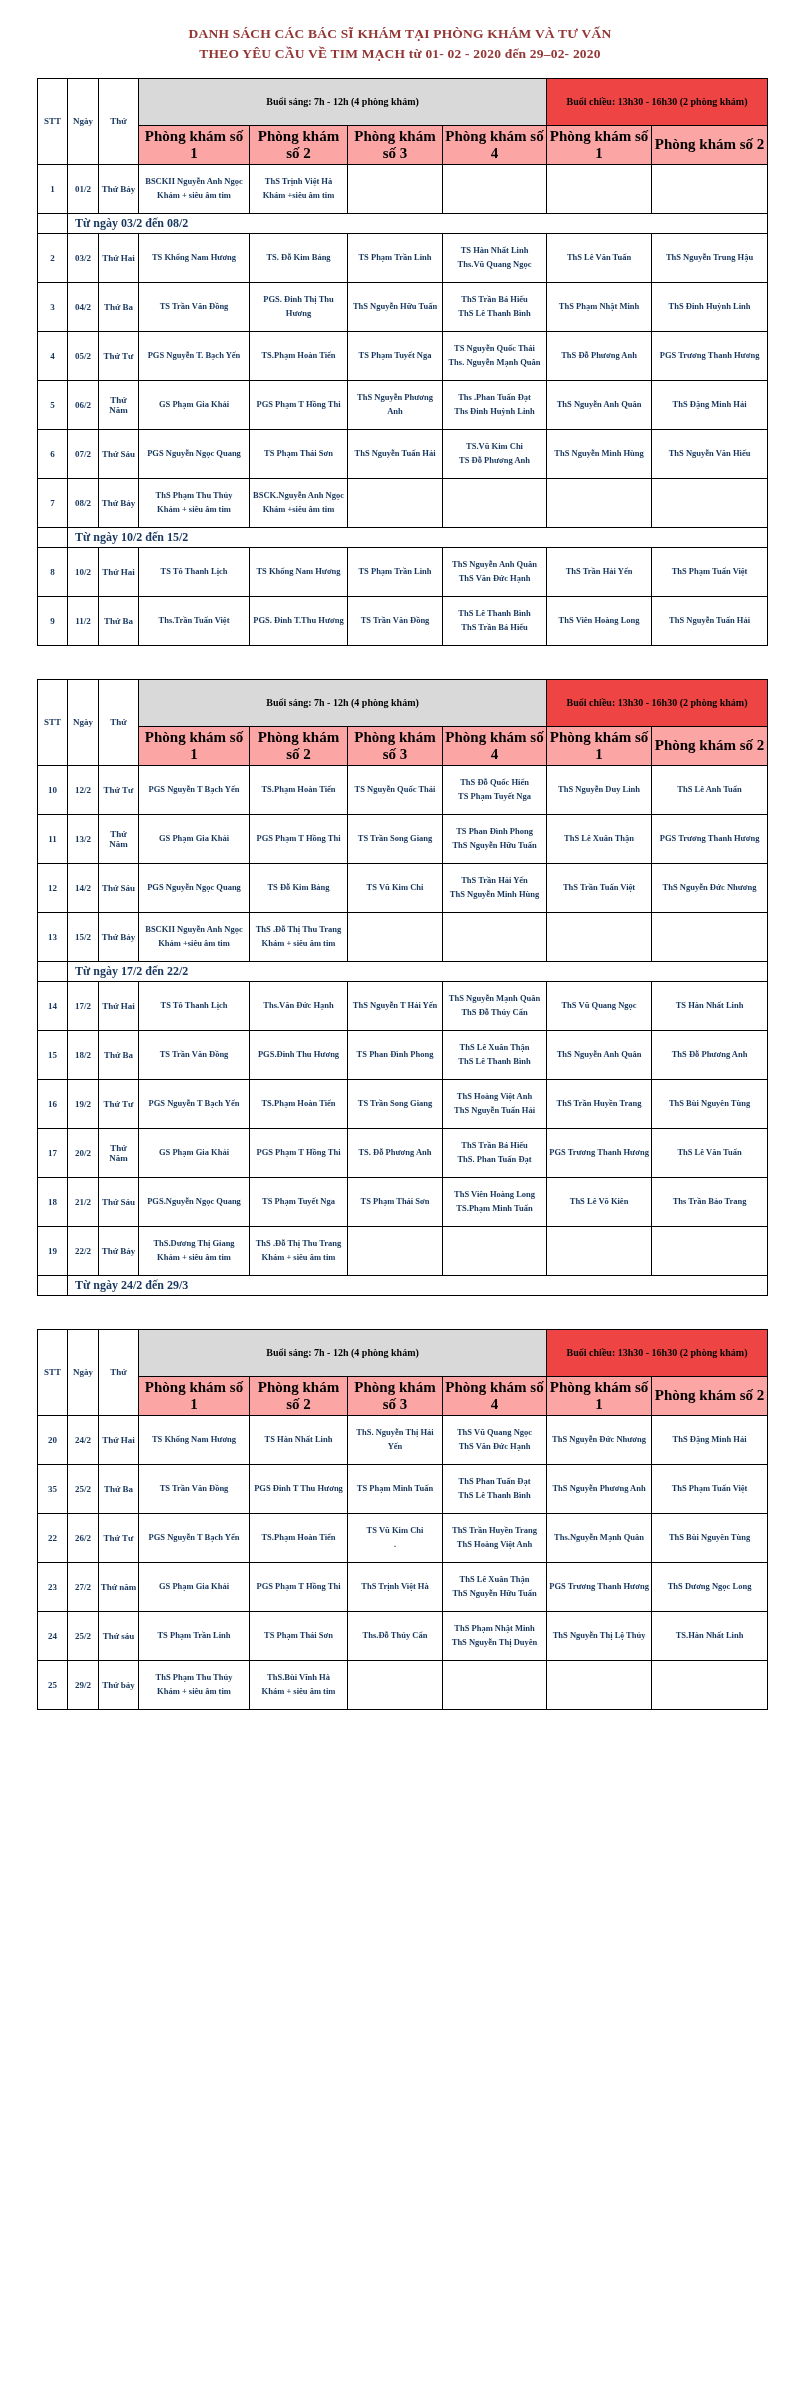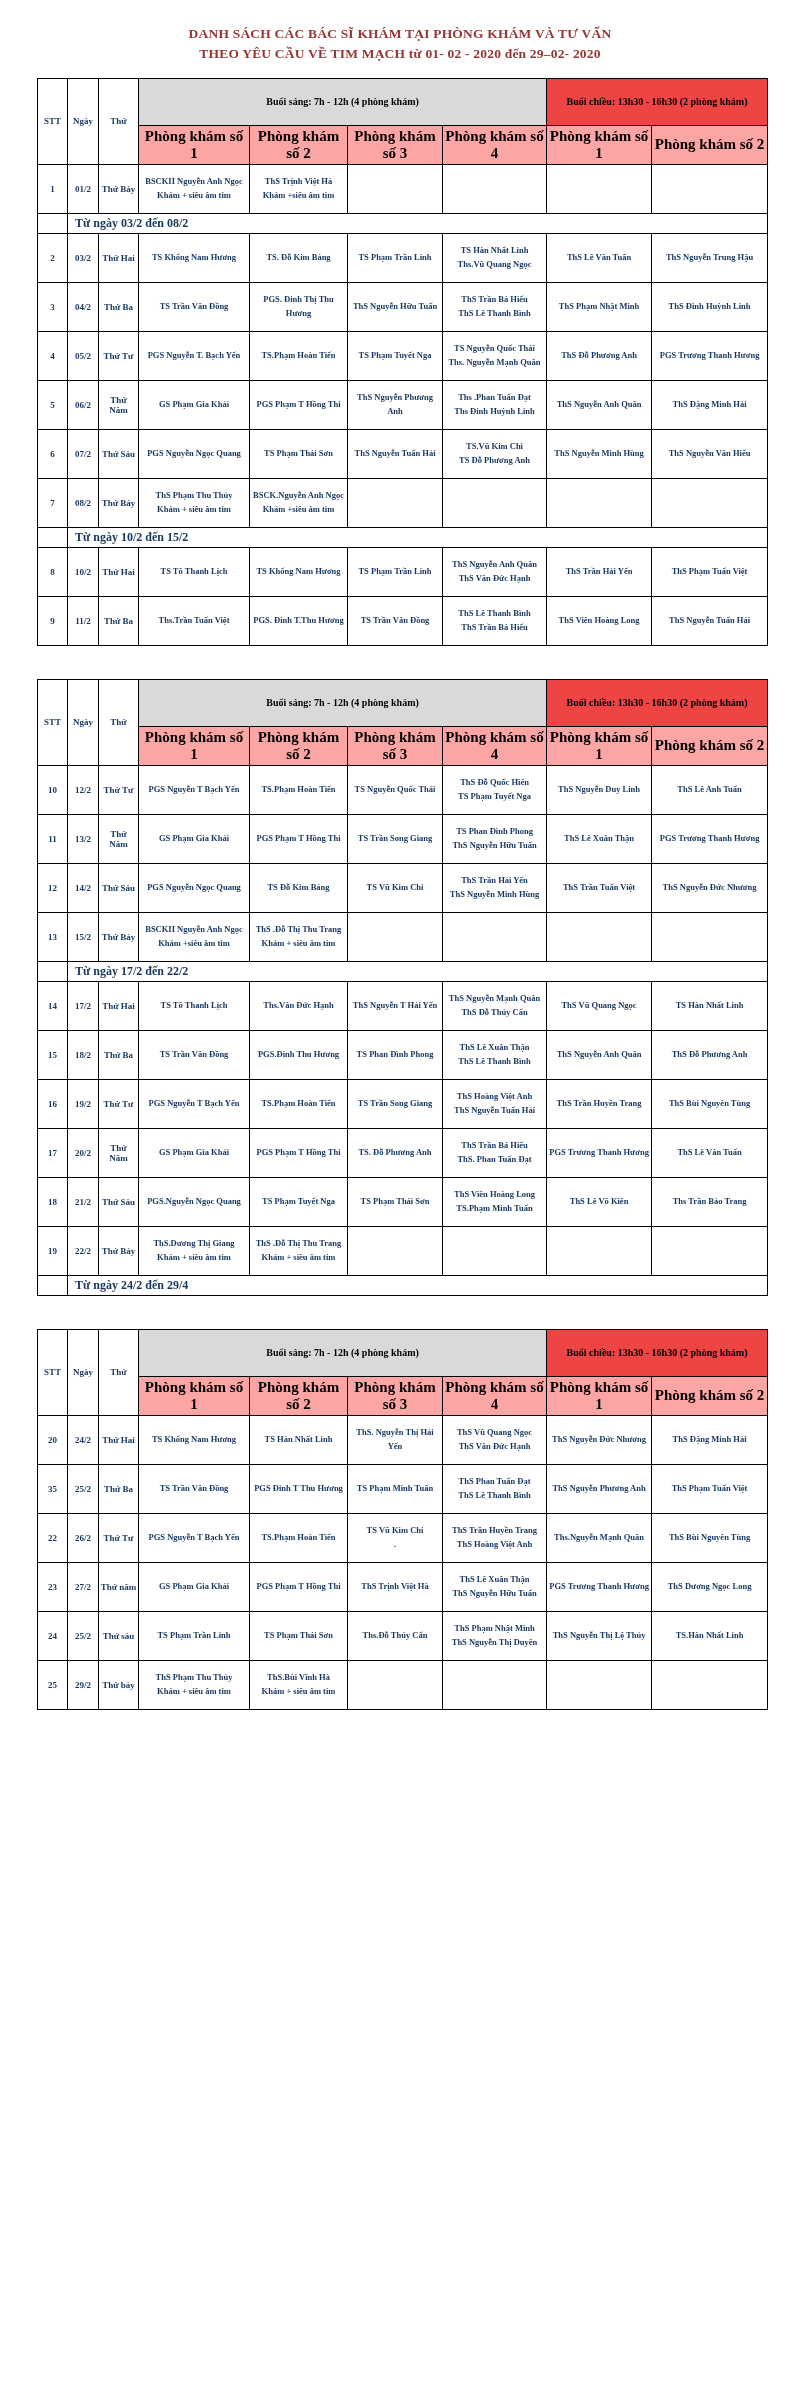--- a/index.html
+++ b/index.html
@@ -394,21 +394,21 @@
 Khám + siêu âm tim</td>
             <td class="doctor-cell">ThS .Đỗ Thị Thu Trang
 Khám + siêu âm tim</td>
             <td class="doctor-cell"></td>
             <td class="doctor-cell"></td>
             <td class="doctor-cell"></td>
             <td class="doctor-cell"></td>
           </tr>
           <tr class="banner-row">
             <td></td>
-            <td class="banner-cell" colspan="8">Từ ngày 24/2 đến 29/4</td>
+            <td class="banner-cell" colspan="8">Từ ngày 24/2 đến 29/3</td>
           </tr>
         </tbody>
       </table>
       <table class="schedule">
         <colgroup>
           <col style="width: 30px;">
           <col style="width: 31px;">
           <col style="width: 40px;">
           <col style="width: 111px;">
           <col style="width: 98px;">

